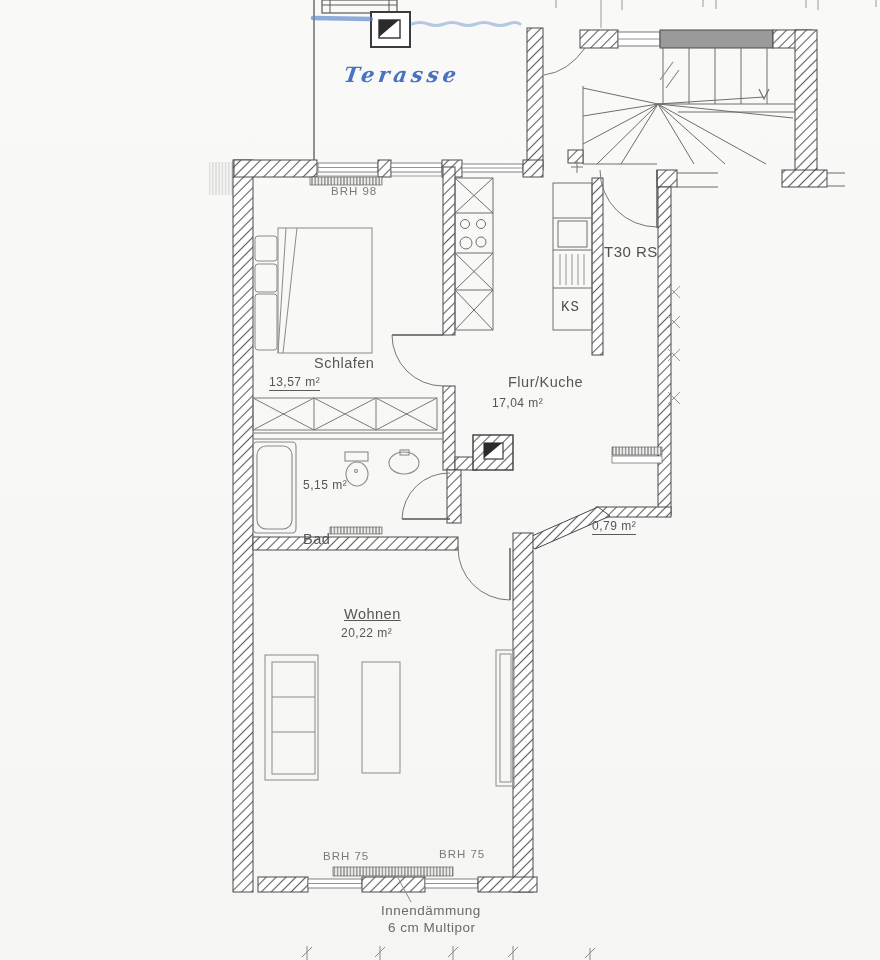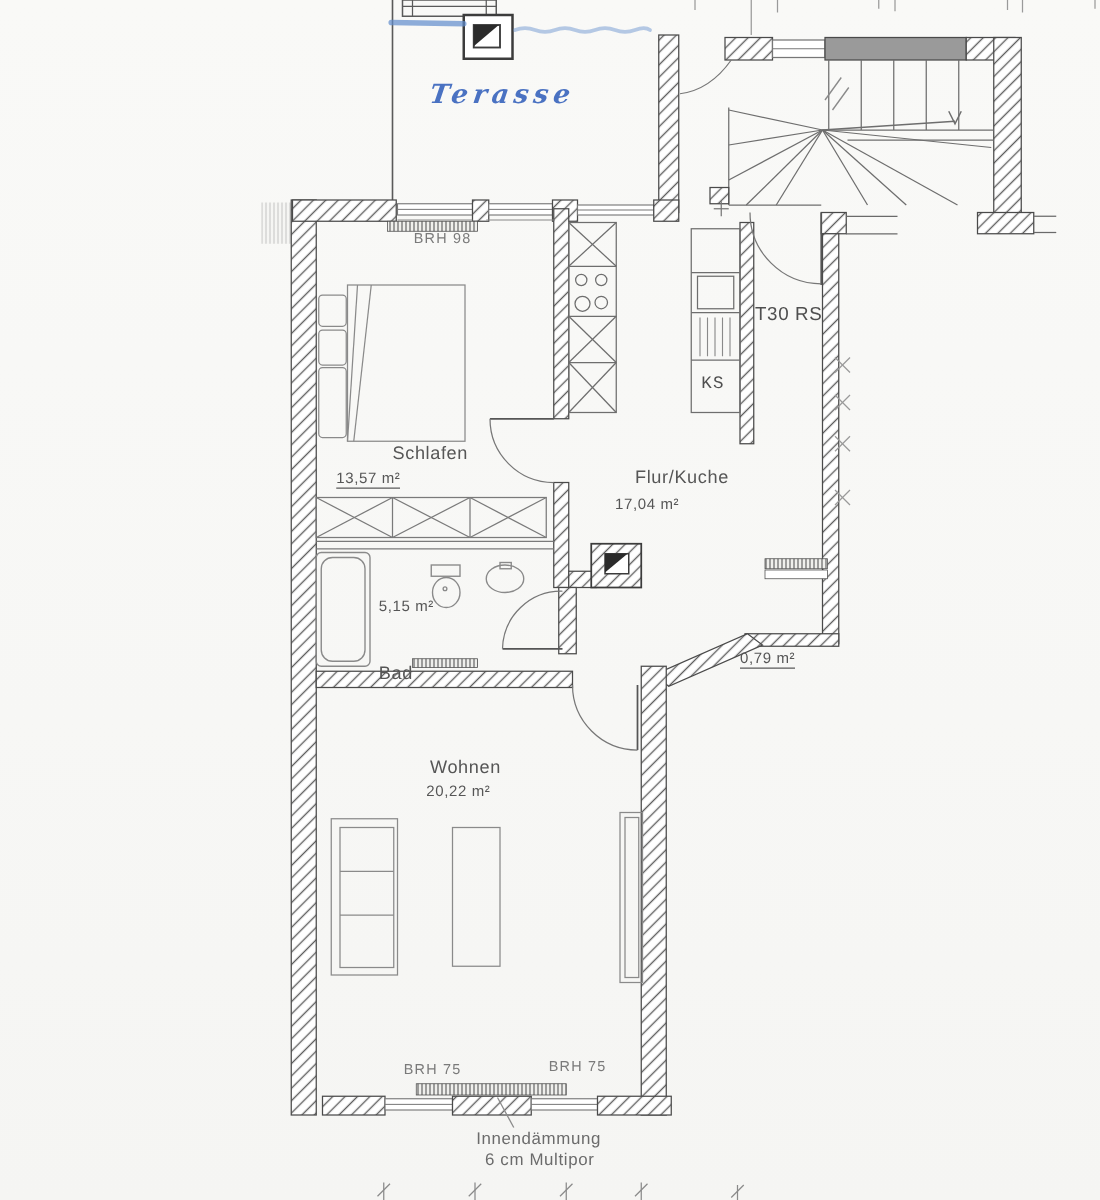--- a/index.html
+++ b/index.html
@@ -326,21 +326,21 @@
   <div class="label room-area underlined" style="left:269px;top:375px;">13,57 m²</div>
 
   <div class="label room-name" style="left:462px;top:374px;margin-left:46px;">Flur/Kuche</div>
   <div class="label room-area" style="left:492px;top:396px;text-align:right;">17,04 m²</div>
 
   <div class="label room-name" style="left:303px;top:483px;margin-top:48px;">Bad</div>
   <div class="label room-area" style="left:303px;top:478px;">5,15 m²</div>
 
   <div class="label room-area underlined" style="left:592px;top:475px;margin-top:44px;">0,79 m²</div>
 
-  <div class="label room-name" style="left:344px;top:606px;">Wohnen</div>
+  <div class="label room-name" style="left:344px;top:606px;text-decoration:underline;">Wohnen</div>
   <div class="label room-area" style="left:341px;top:626px;">20,22 m²</div>
 
   <div class="label small-note" style="left:311px;top:850px;">BRH 75</div>
   <div class="label small-note" style="left:427px;top:848px;">BRH 75</div>
 
   <div class="label caption" style="left:381px;top:903px;">Innendämmung</div>
   <div class="label caption" style="left:388px;top:920px;">6 cm Multipor</div>
 
 </div>
 

